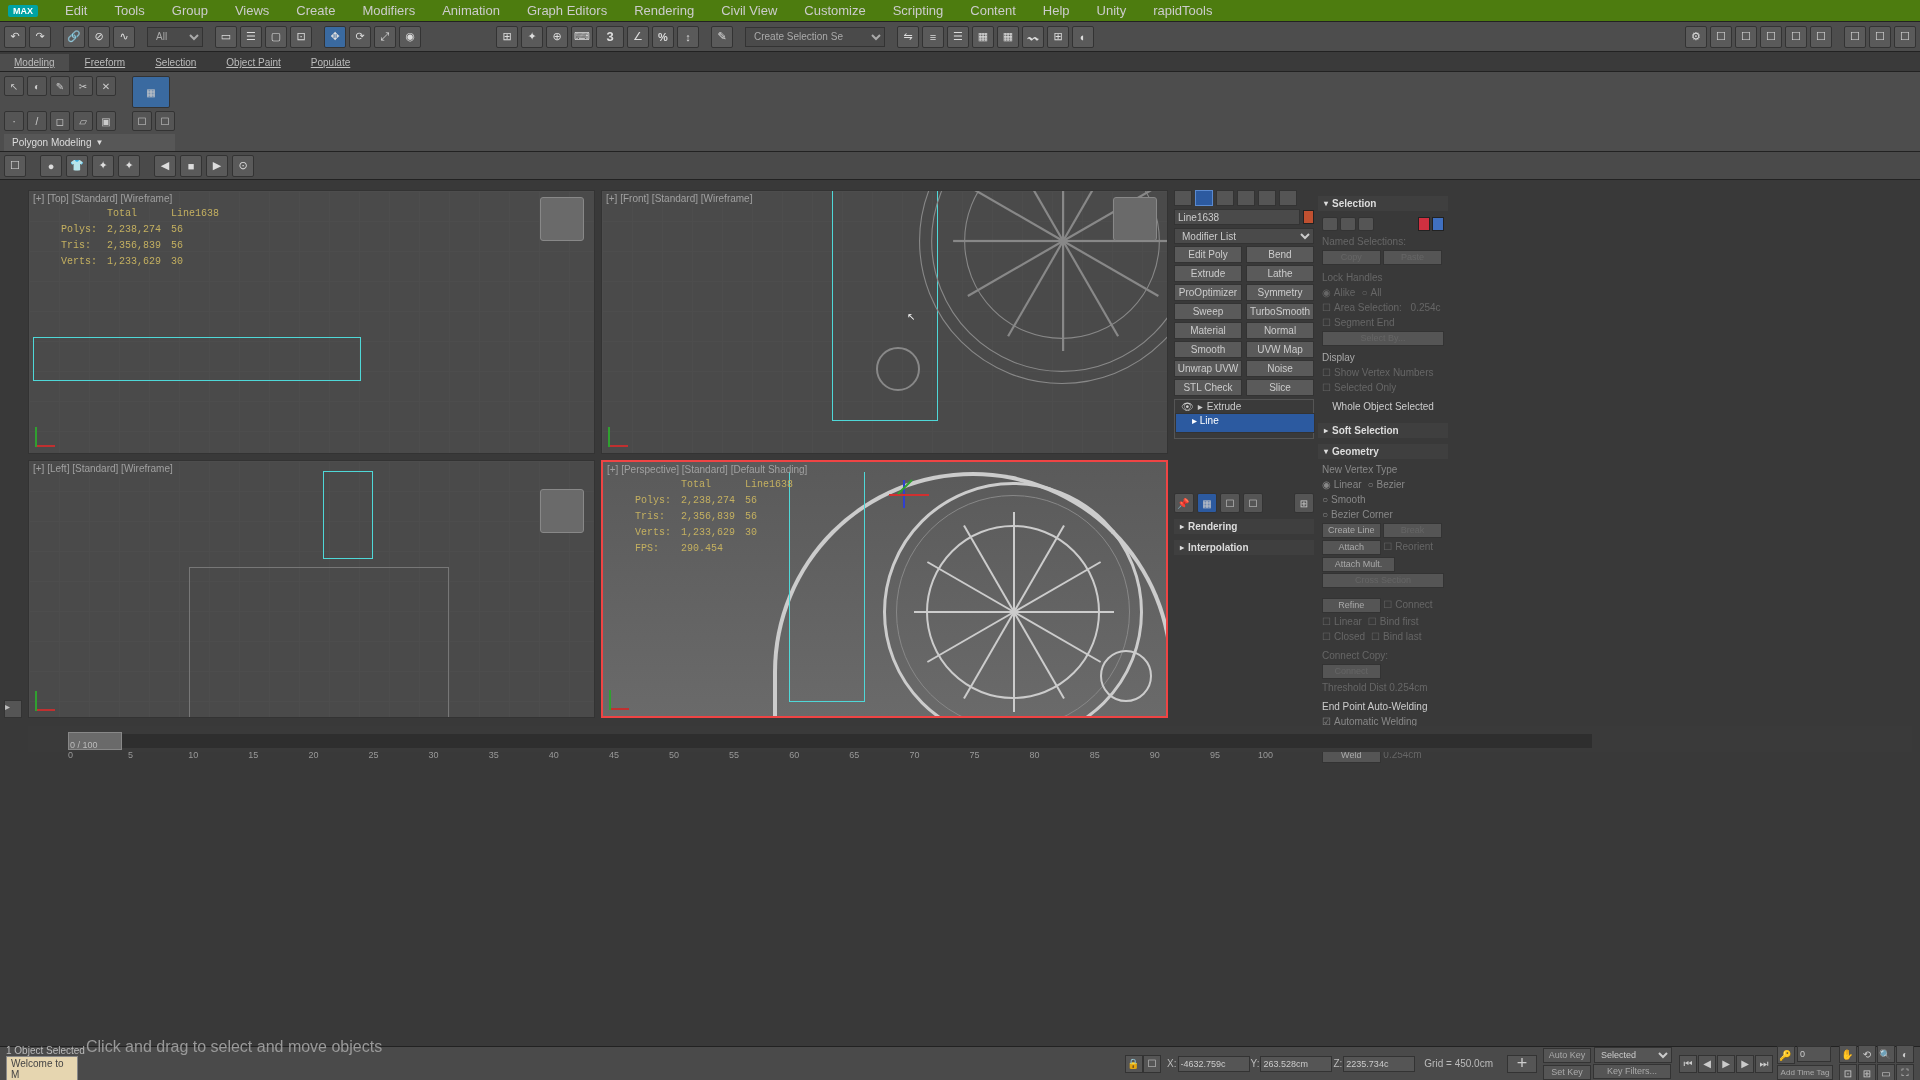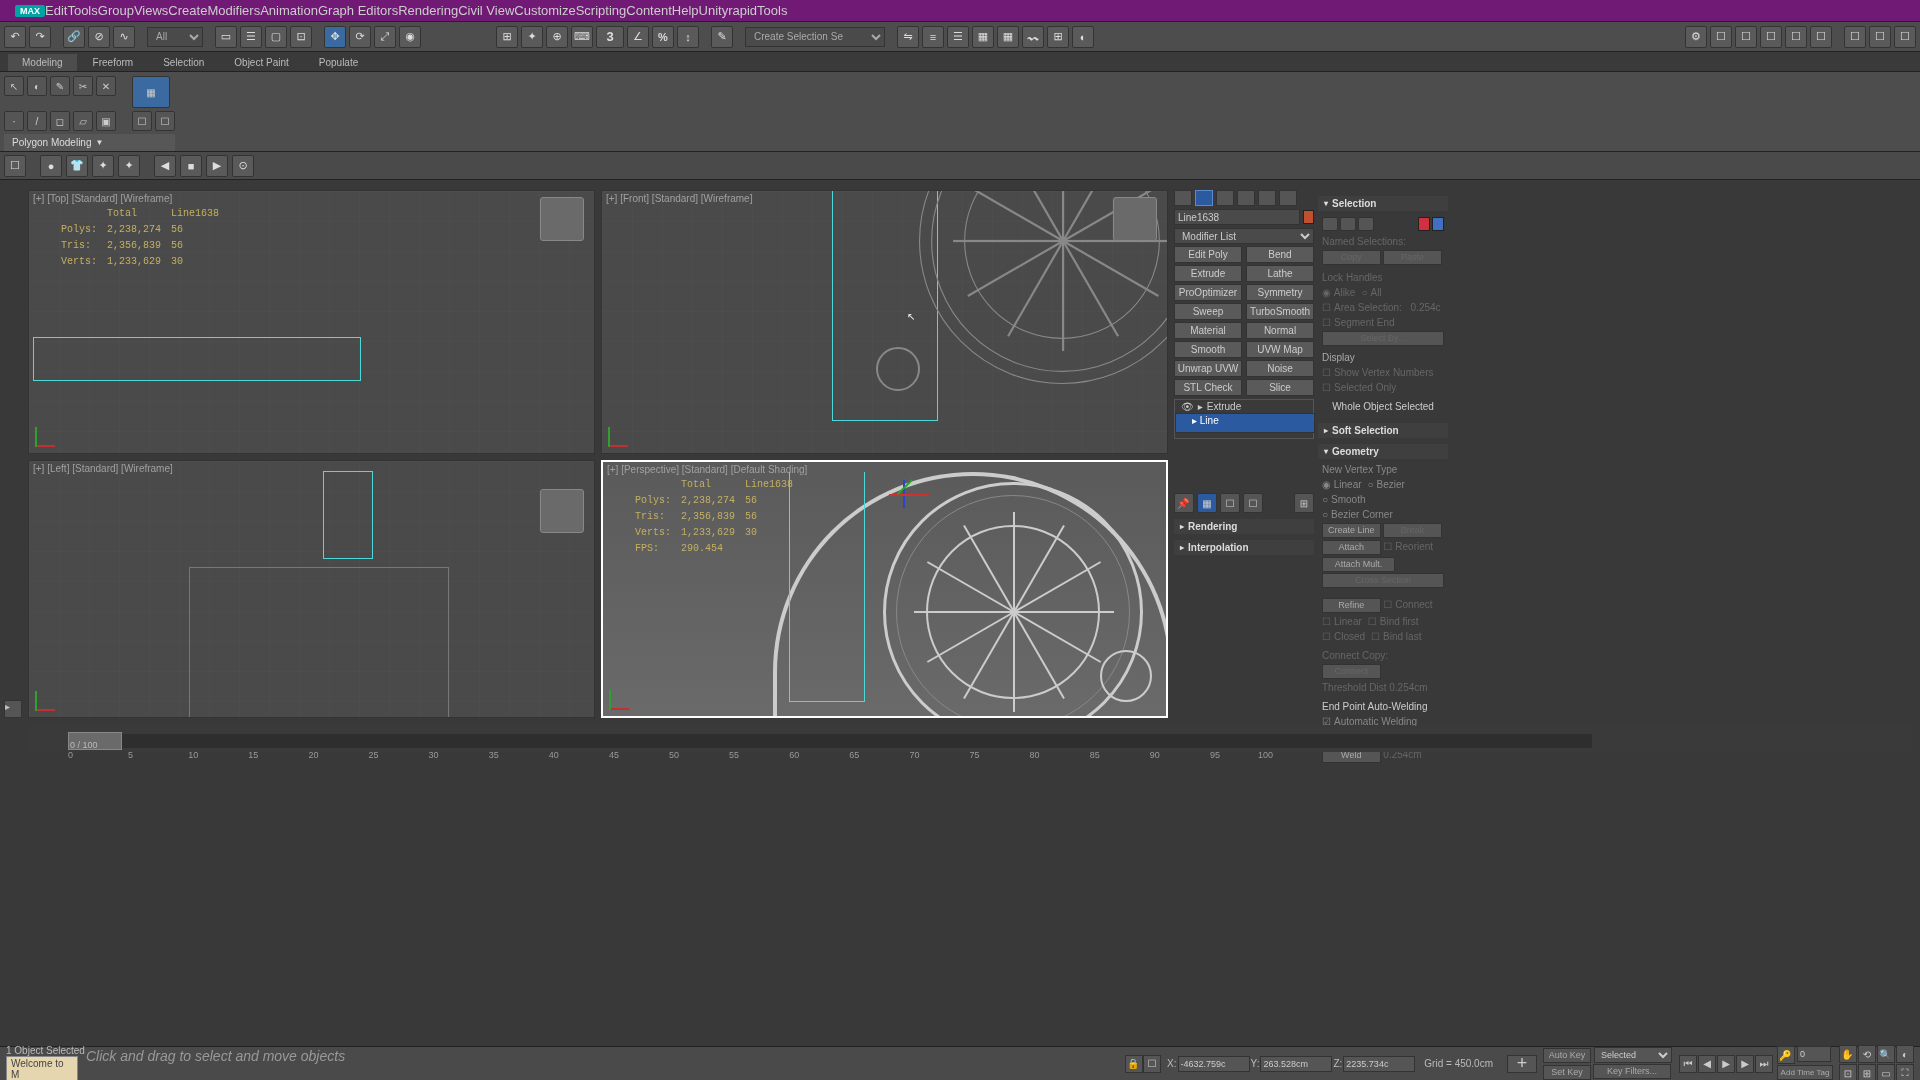--- a/index.html
+++ b/index.html
@@ -1,34 +1,34 @@
 <!DOCTYPE html>
 <html><head>
 <meta charset="utf-8">
 <style>
 * { margin:0; padding:0; box-sizing:border-box; font-family:"Segoe UI",Tahoma,sans-serif; font-size:10px; user-select:none; }
 body { background:#393939; color:#c0c0c0; width:1920px; height:1080px; overflow:hidden; position:relative; }
-.menubar { height:22px; background:#701a75; display:flex; align-items:center; padding:0 15px; gap:0; border-bottom:1px solid #222; }
+.menubar { height:22px; background:#4d7c0f; display:flex; align-items:center; padding:0 8px; gap:27px; border-bottom:1px solid #222; }
 .menubar .logo { background:#00a3a3; color:#fff; font-weight:bold; padding:1px 5px; border-radius:2px; font-size:9px;}
 .menubar span { color:#ccc; font-size:13px; }
 .toolbar { height:30px; background:#4d4d4d; display:flex; align-items:center; padding:0 4px; gap:3px; border-bottom:1px solid #222; }
 .tool { width:22px; height:22px; background:#5a5a5a; border:1px solid #333; border-radius:2px; display:flex; align-items:center; justify-content:center; color:#ddd; font-size:11px; position:relative;}
 .tool.sep { background:none; border:none; width:6px; }
 .sel { width:140px; height:20px; background:#4a4a4a; border:1px solid #333; color:#aaa; font-size:10px; padding:0 4px;}
-.ribbon-tabs { height:20px; background:#3a3a3a; display:flex; align-items:flex-end; padding-left:8px; gap:2px; border-bottom:1px solid #222;}
+.ribbon-tabs { height:20px; background:#3a3a3a; display:flex; align-items:flex-end; gap:2px; border-bottom:1px solid #222;text-decoration:underline;}
 .ribbon-tabs span { padding:3px 14px; color:#bbb; font-size:10px; }
 .ribbon-tabs span.active { background:#4d4d4d; }
 .ribbon { height:80px; background:#4d4d4d; border-bottom:1px solid #222; display:flex; align-items:flex-start; padding:4px; gap:3px;}
 .rib-btn { width:20px; height:20px; background:#555; border:1px solid #333; border-radius:2px; display:inline-flex; align-items:center; justify-content:center; color:#ccc;}
 .rib-btn.wide { width:38px; height:32px; }
 .polymod { background:#575757; padding:3px 8px; color:#ddd; font-size:10px; display:flex; align-items:center; gap:4px;}
 .subtoolbar { height:28px; background:#4a4a4a; display:flex; align-items:center; padding:0 4px; gap:4px; border-bottom:1px solid #222;}
 .viewports { position:absolute; top:190px; left:28px; width:1140px; height:530px; display:grid; grid-template-columns:1fr 1fr; grid-template-rows:264px 258px; gap:6px;}
 .vp { background:#4a4a4a; border:1px solid #333; position:relative; overflow:hidden;}
-.vp.active { border:2px solid #ffffff; }
+.vp.active { border:2px solid #ef4444; }
 .vp-label { position:absolute; top:2px; left:4px; color:#a0a0a0; font-size:10px; z-index:5;}
 .vp-stats { position:absolute; top:14px; left:30px; font-size:10px; line-height:14px; z-index:5;}
 .vp-stats td { padding:0 8px 0 0;font-family:Liberation Mono, monospace; }
 .vp-stats .hdr { color:#c4b060; }
 .vp-stats .lbl { color:#c4b060; }
 .vp-stats .val { color:#c4b060; }
 .grid-bg { position:absolute; inset:0; background-image:linear-gradient(#555 1px,transparent 1px),linear-gradient(90deg,#555 1px,transparent 1px); background-size:30px 30px; opacity:.35;}
 .sel-rect { position:absolute; border:1px solid #4fd8d8; }
 .viewcube { position:absolute; top:6px; right:10px; width:44px; height:44px; background:#6a6a6a; border:1px solid #888; border-radius:3px;}
 .axis-gizmo { position:absolute; bottom:6px; left:6px; width:32px; height:32px;}
@@ -65,21 +65,21 @@
 .coord-field { width:72px; height:16px; background:#555; border:1px solid #333; color:#ccc; padding:0 2px; font-size:9px; margin:0 1px;}
 .play-btn { width:18px; height:18px; background:#555; border:1px solid #333; display:inline-flex; align-items:center; justify-content:center; color:#ccc;}
 .left-vert { position:absolute; left:4px; top:700px; width:18px; height:18px; background:#555; border:1px solid #333;}
 .rose-window { position:absolute; width:260px; height:260px; border:1px solid #888; border-radius:50%;}
 .rose-window::before { content:''; position:absolute; inset:10px; border:1px solid #888; border-radius:50%;}
 .rose-inner { position:absolute; inset:40px; border:1px solid #888; border-radius:50%;}
 .rose-petals { position:absolute; inset:0;}
 .petal { position:absolute; top:50%; left:50%; width:2px; height:100px; background:#888; transform-origin:top center;}
 .arch { position:absolute; border:2px solid #aaa; border-bottom:none; border-radius:200px 200px 0 0;}
 .sel-line { position:absolute; border:1px solid #4fd8d8;}
-.prompt-bottom { position:absolute; bottom:0; left:210px; font-size:14px; color:#999;font-style:italic;}
+.prompt-bottom { position:absolute; bottom:8px; left:210px; font-size:16px; color:#999;}
 .color-sw { width:12px; height:14px; background:#d03040; border:1px solid #222;}
 .color-sw2 { width:12px; height:14px; background:#4070c0; border:1px solid #222;}
 .color-sw3 { width:12px; height:14px; background:#c05030; border:1px solid #222;}
 .circle-small { position:absolute; width:44px; height:44px; border:2px solid #888; border-radius:50%;}
 </style>
 </head>
 <body>
 
 <div class="menubar">
   <span class="logo">MAX</span>

